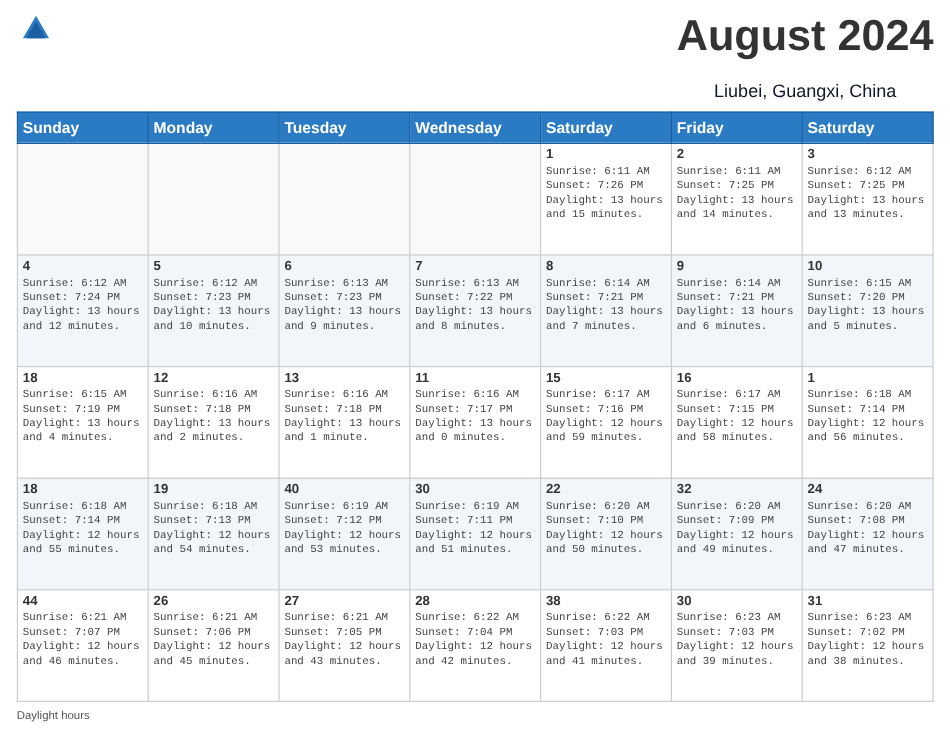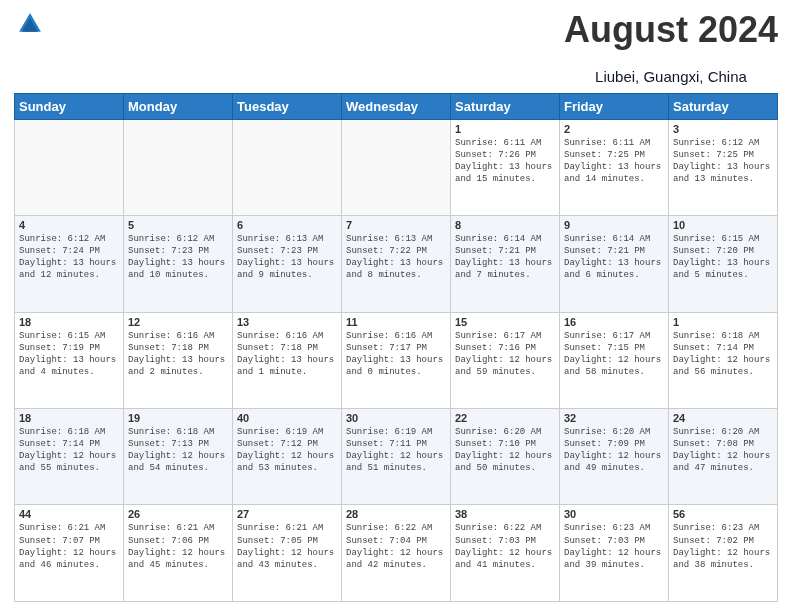--- a/index.html
+++ b/index.html
@@ -355,23 +355,24 @@
 and 41 minutes.</div>
           </td>
           <td>
             <span class="day-num">30</span>
             <div class="day-info" style="white-space: pre-line;">Sunrise: 6:23 AM
 Sunset: 7:03 PM
 Daylight: 12 hours
 and 39 minutes.</div>
           </td>
           <td>
-            <span class="day-num">56</span>
+            <span class="day-num">31</span>
             <div class="day-info" style="white-space: pre-line;">Sunrise: 6:23 AM
 Sunset: 7:02 PM
 Daylight: 12 hours
 and 38 minutes.</div>
           </td>
         </tr>
       </tbody>
   </table>
 
+  <div class="footer">Daylight hours</div>
 </div>
 
 </body></html>

